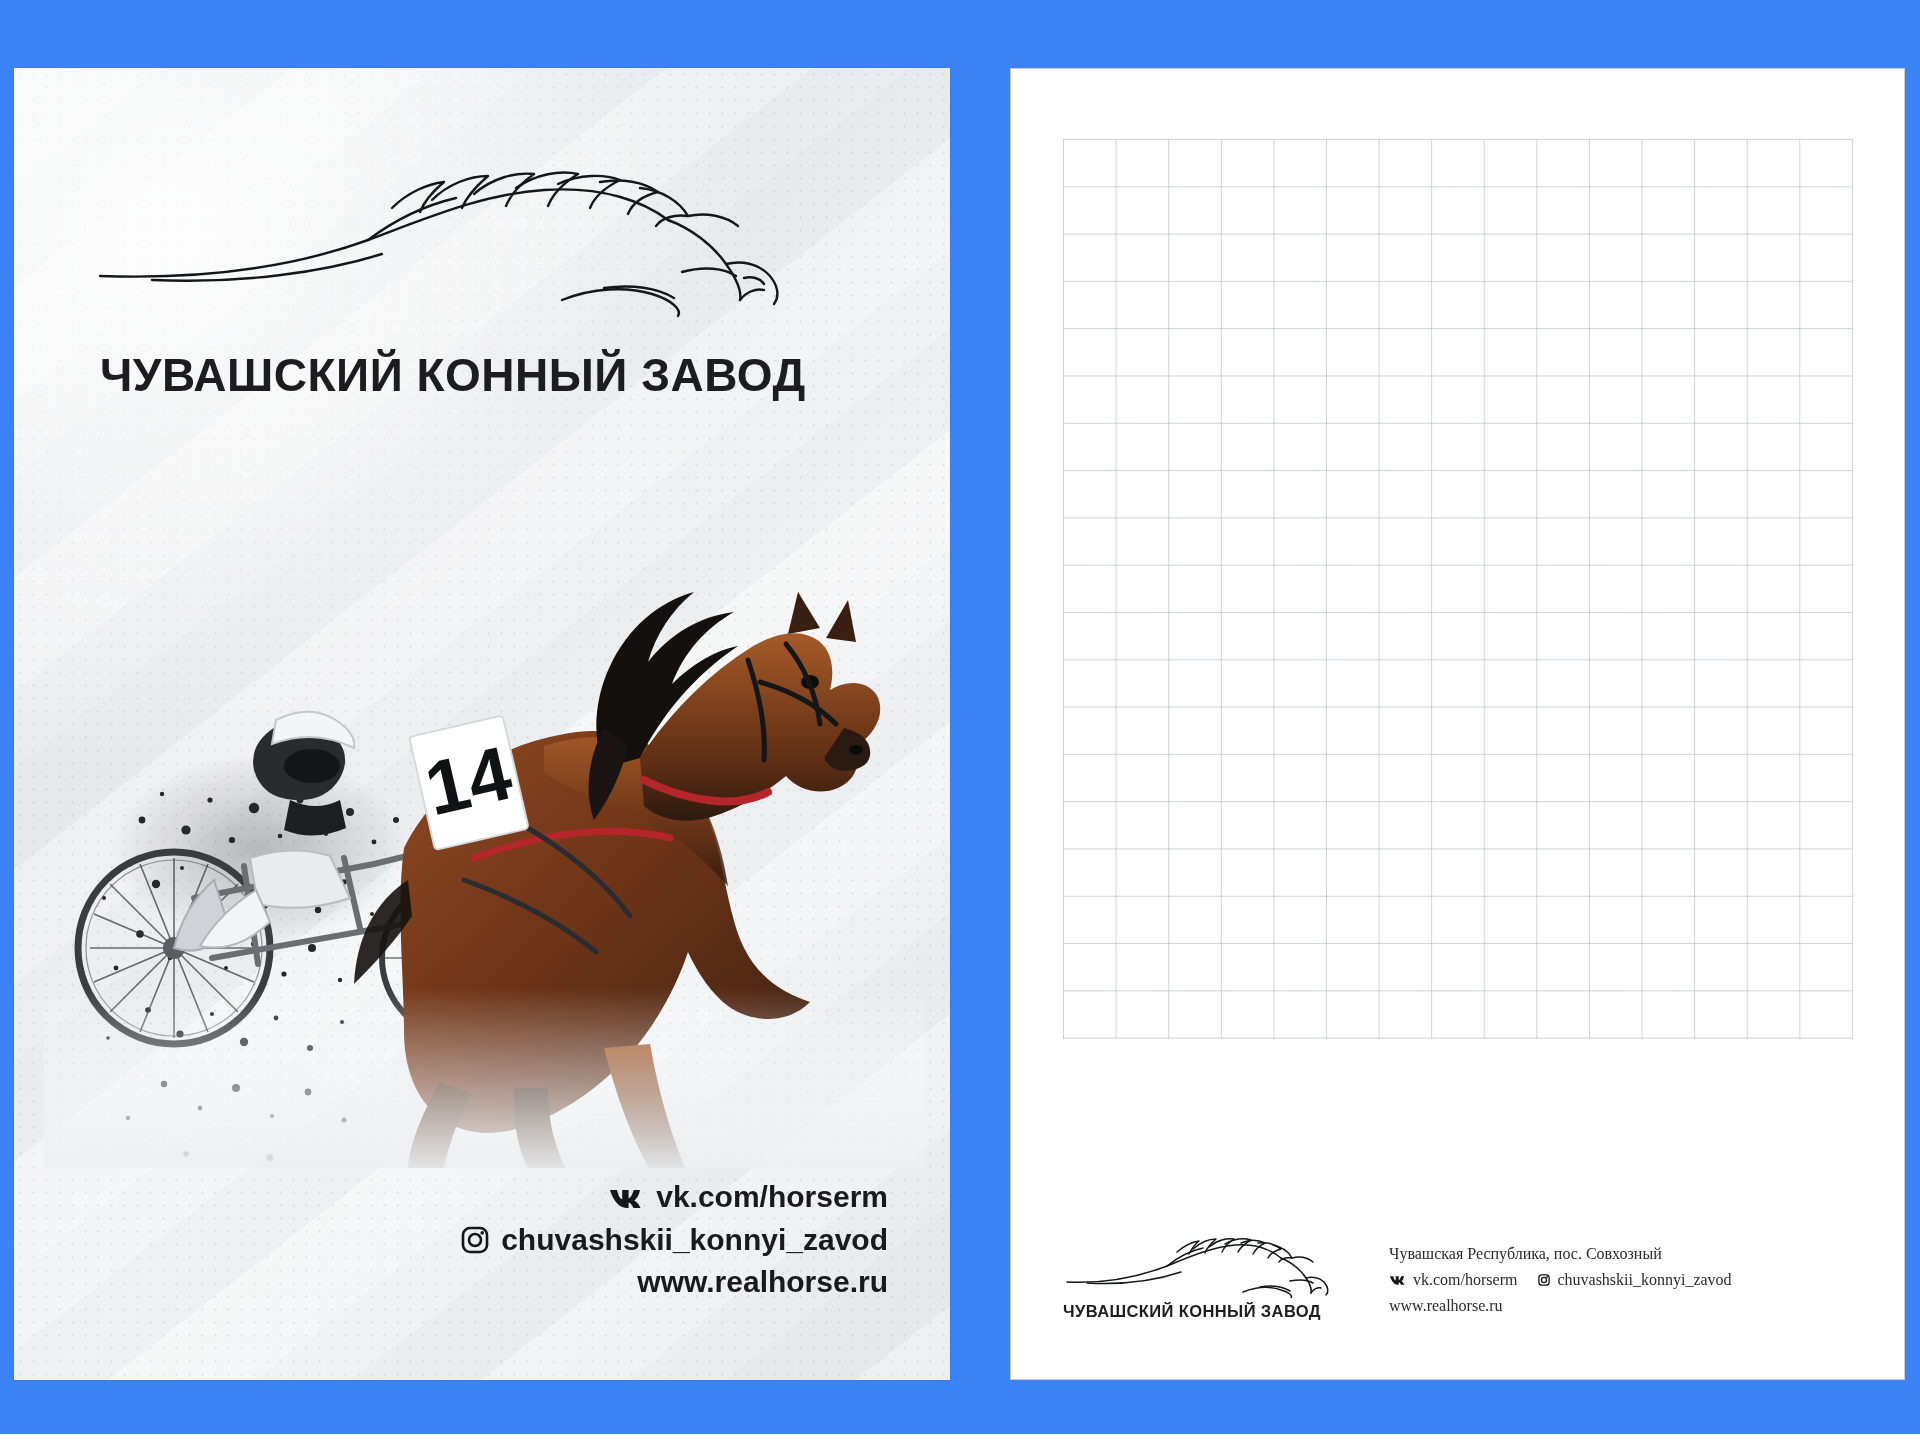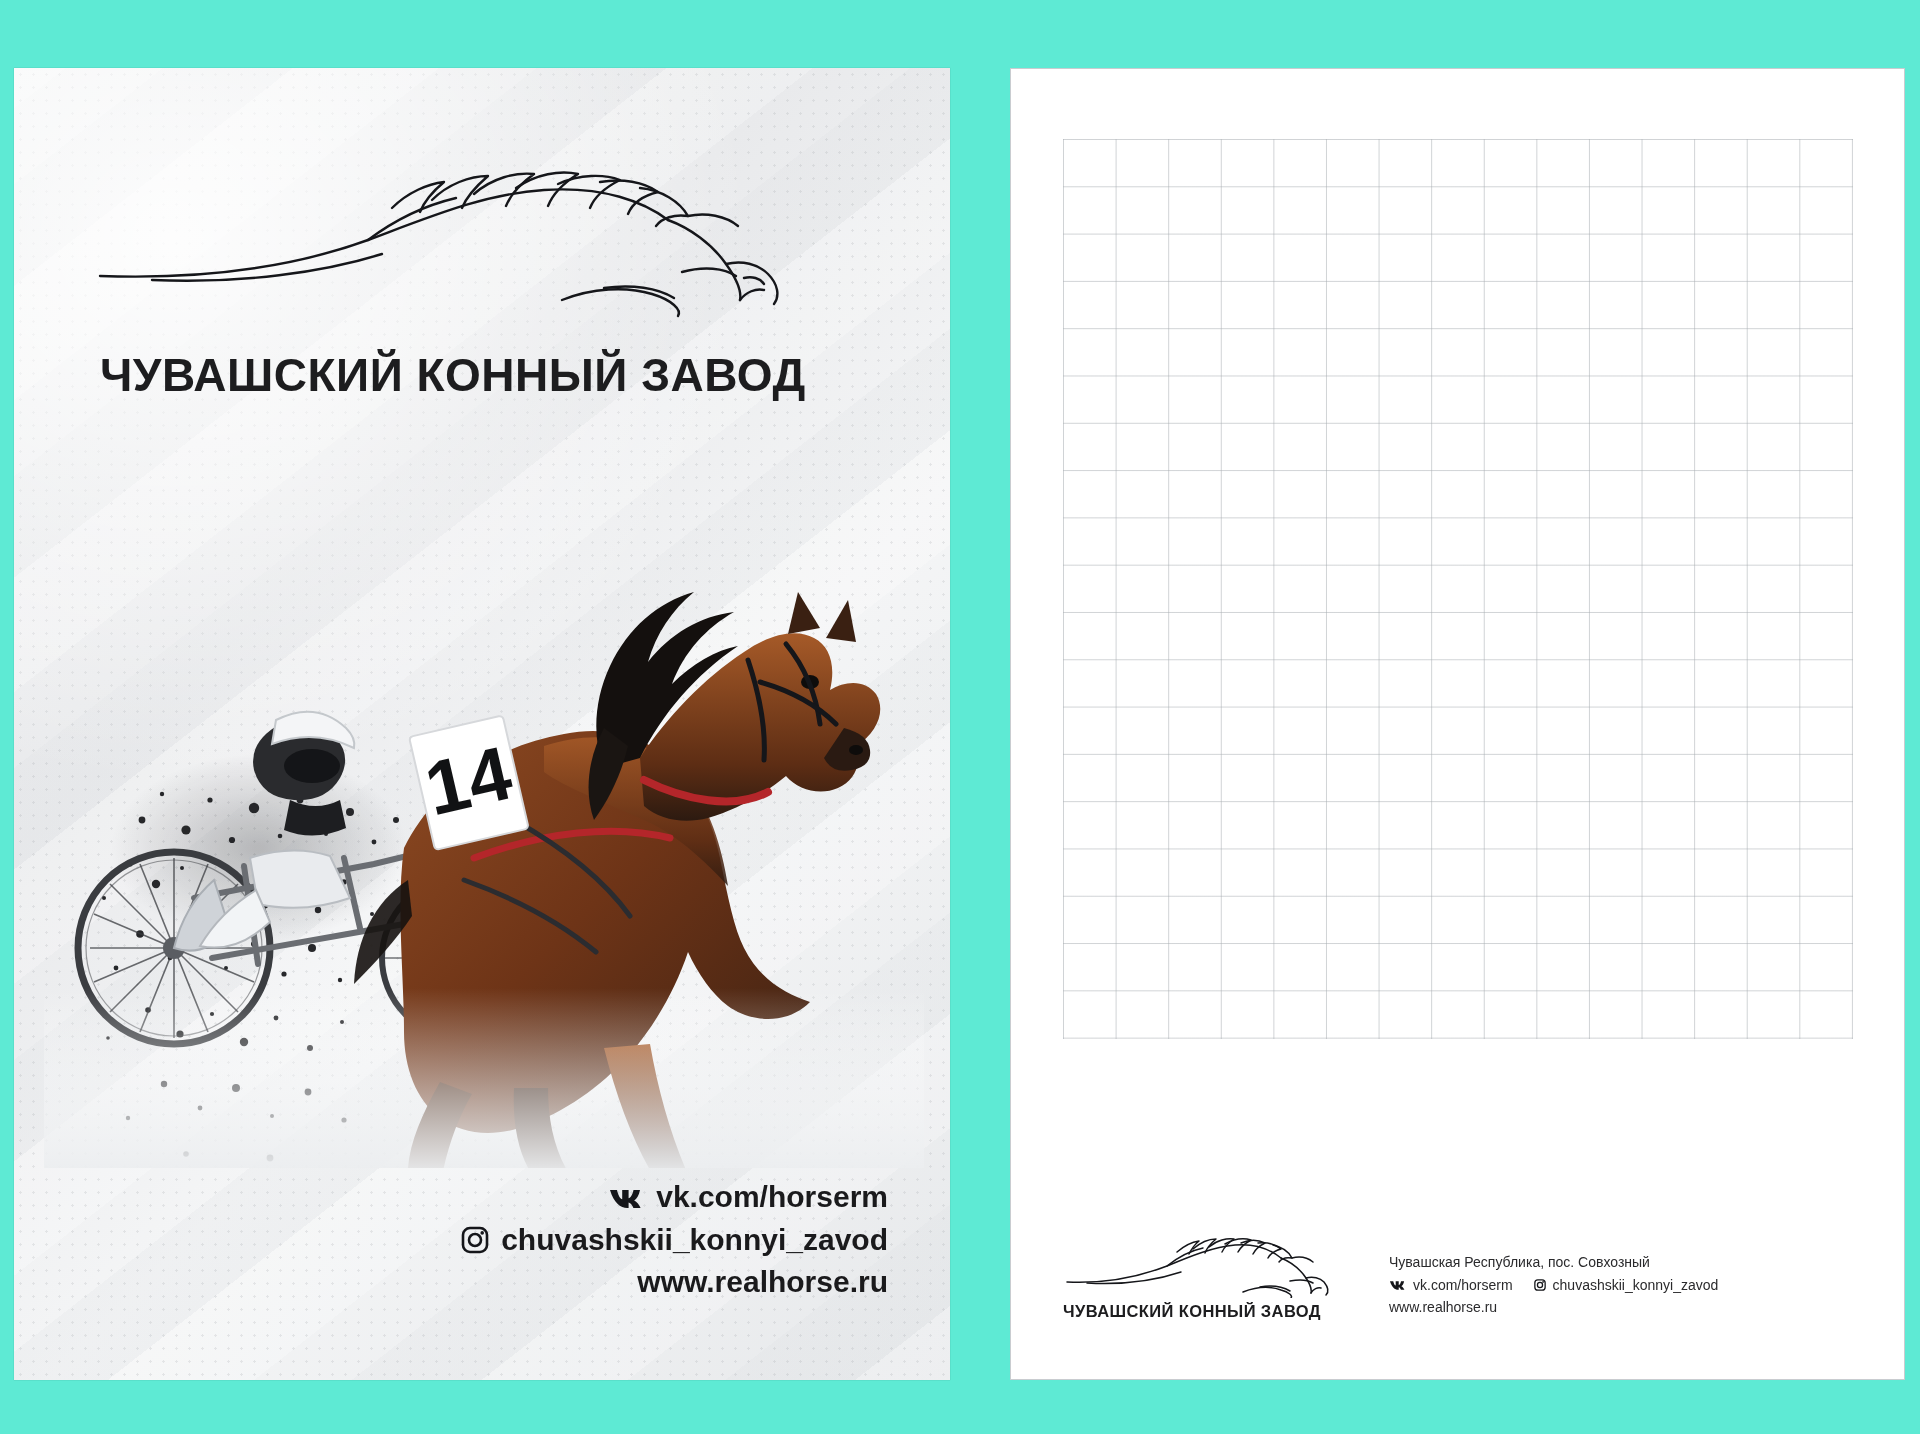--- a/index.html
+++ b/index.html
@@ -10,21 +10,21 @@
     width: 1920px;
     height: 1440px;
     overflow: hidden;
     font-family: "Liberation Sans", sans-serif;
   }
 
   .page {
     position: relative;
     width: 1920px;
     height: 1434px;
-    background: #5eead4;
+    background: #3b82f6;
   }
 
   
   .cover {
     position: absolute;
     left: 14px;
     top: 68px;
     width: 936px;
     height: 1312px;
     background: linear-gradient(135deg, #f2f3f4 0%, #e9eaec 35%, #f4f5f6 60%, #e7e9eb 100%);
@@ -153,24 +153,25 @@
   .note-logo-title {
     margin-top: 4px;
     font-size: 16.5px;
     font-weight: bold;
     letter-spacing: 0.4px;
     color: #1d1d1f;
     white-space: nowrap;
   }
   .note-info {
     flex: 1;
-    font-size: 14px;
+    font-size: 16px;
     line-height: 1.62;
     color: #2a2a2c;
     padding-bottom: 2px;
+    font-family: Liberation Serif, serif;
   }
   .note-info .row { display: flex; align-items: center; gap: 7px; white-space: nowrap; }
   .note-info .row .ic { display: inline-flex; align-items: center; }
   .note-info .social-gap { margin-left: 14px; }
 
   svg { display: block; }
 </style>
 </head>
 <body>
 

